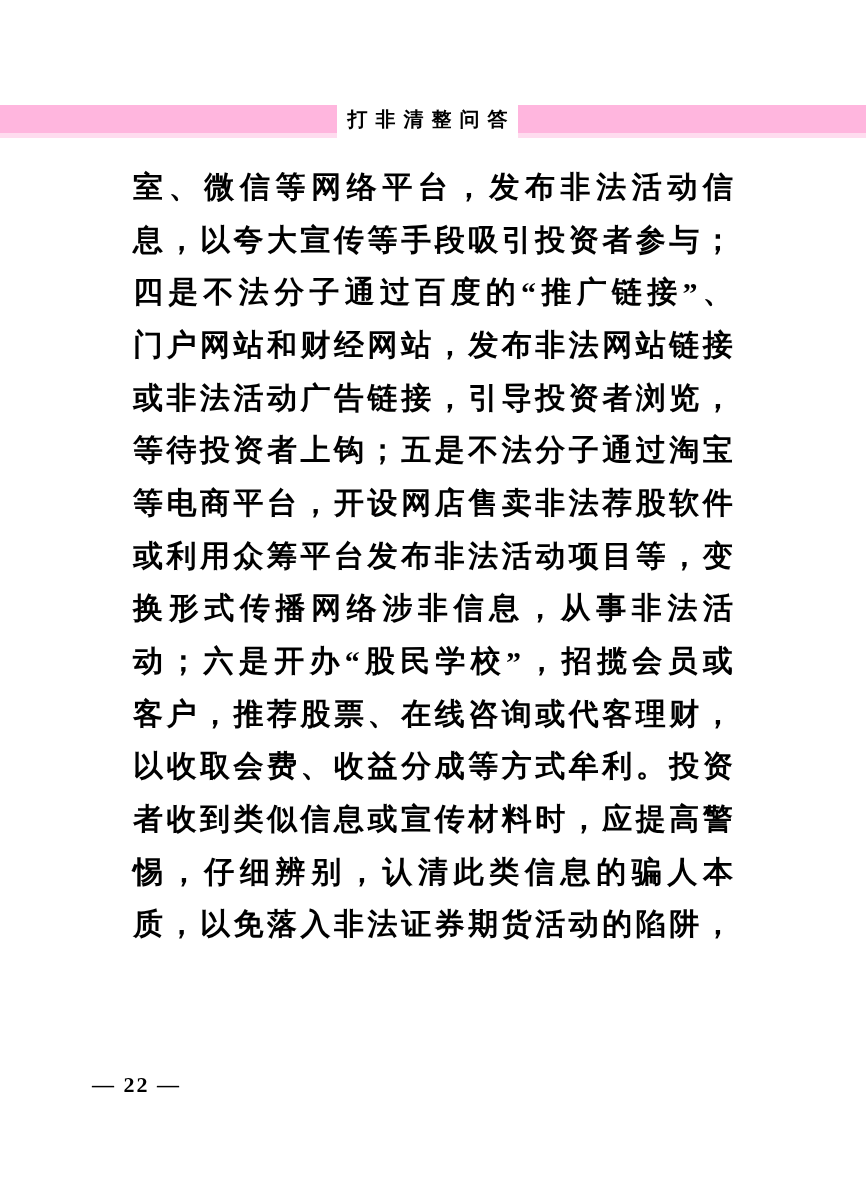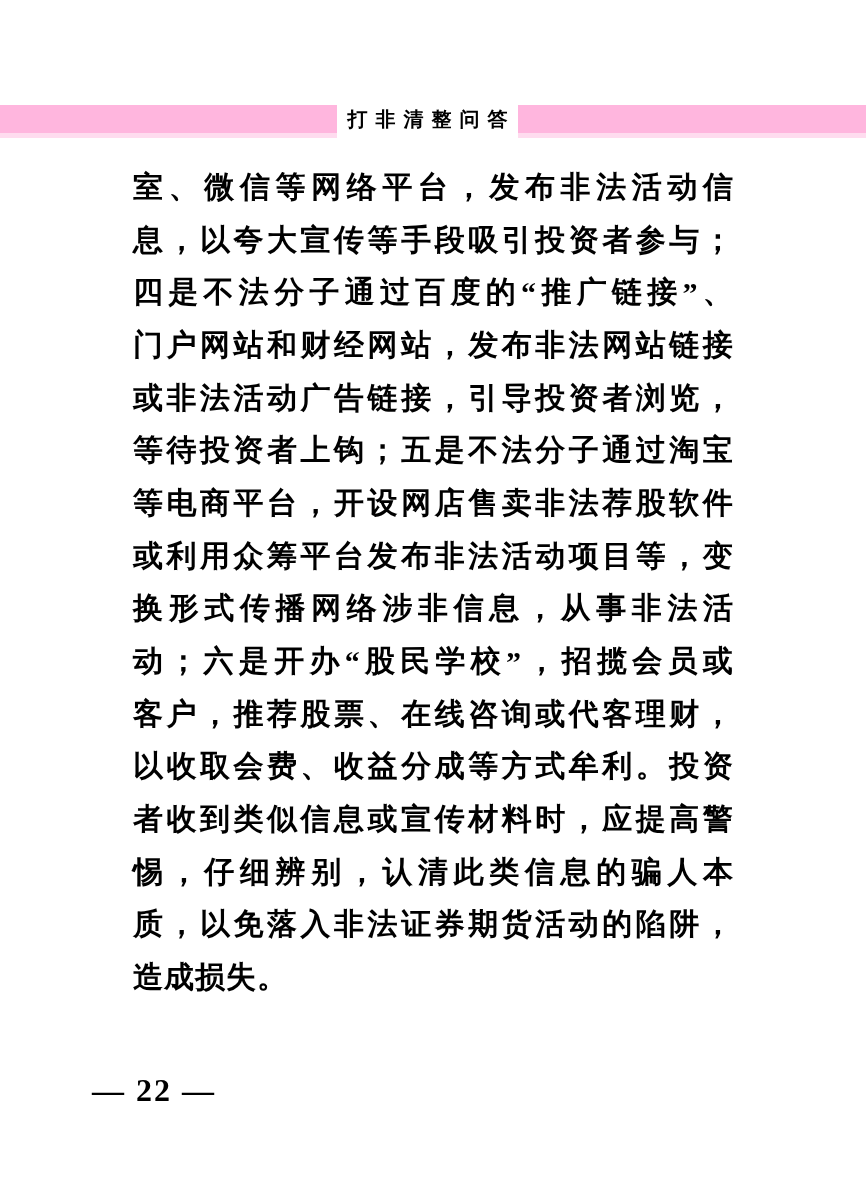--- a/index.html
+++ b/index.html
@@ -74,21 +74,21 @@
     align-items: center;
   }
   .line.plain {
     line-height: 52.7px;
     letter-spacing: 1px;
   }
   .page-number {
     position: absolute;
     left: 92px;
     top: 1072px;
-    font-size: 32px;
+    font-size: 22px;
     color: var(--text-color);
     letter-spacing: 2px;
     white-space: nowrap;
   }
 </style>
 </head>
 <body>
 
 <div class="page">
 
@@ -391,18 +391,17 @@
         <span>券</span>
         <span>期</span>
         <span>货</span>
         <span>活</span>
         <span>动</span>
         <span>的</span>
         <span>陷</span>
         <span>阱</span>
         <span>，</span>
       </div>
-      <div class="line plain">造成损失。</div>
     </div>
 
   <div class="page-number">— 22 —</div>
 
 </div>
 
 </body></html>

